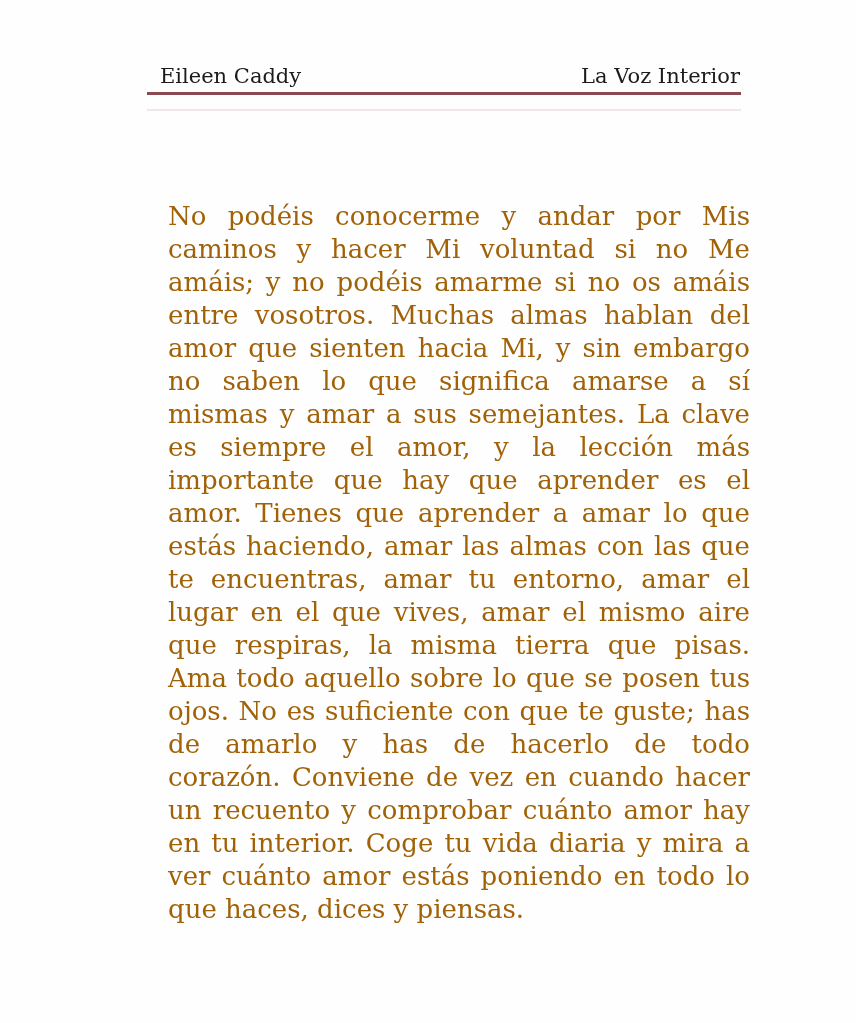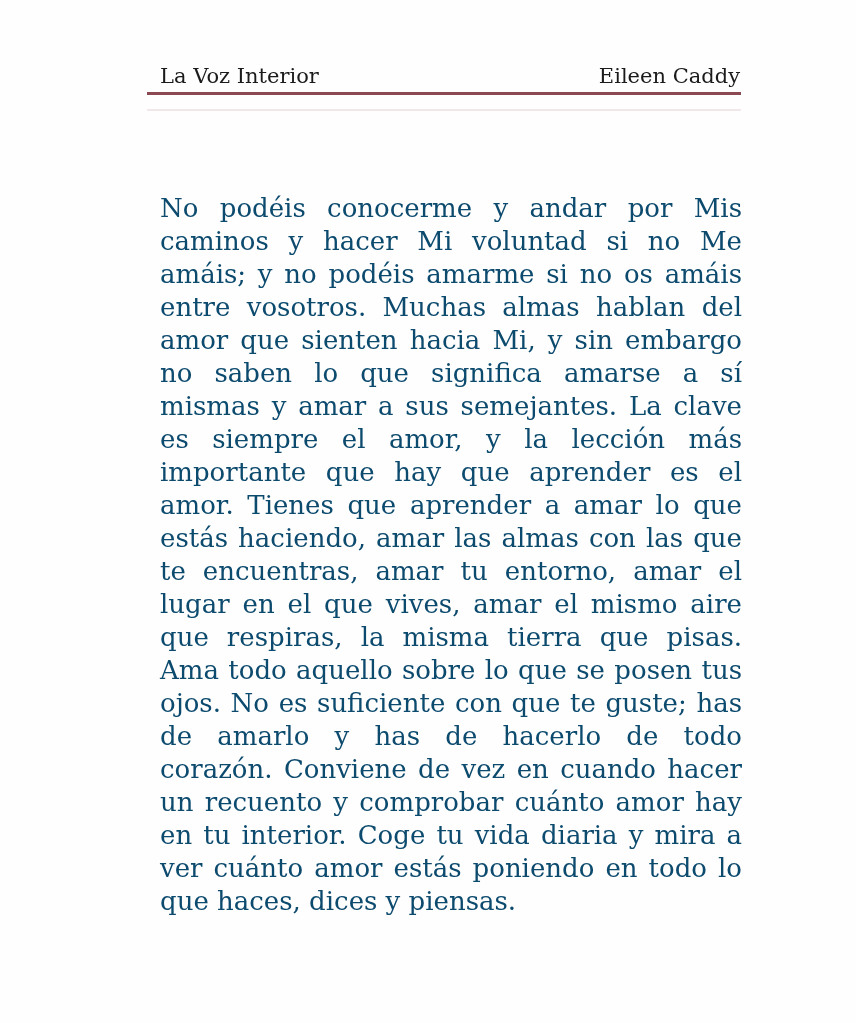--- a/index.html
+++ b/index.html
@@ -55,36 +55,36 @@
     margin: 0;
     font-size: 27px;
     font-weight: normal;
     color: #161616;
   }
   .body-paragraph {
     position: absolute;
     left: 160px;
     top: 192px;
     width: 582px;
-    margin: 0;
+    margin: 8px;
     font-size: 26px;
     line-height: 33px;
     text-align: justify;
-    color: #0c4a6e;
+    color: #a16207;
     hyphens: none;
   }
 </style>
 </head>
 <body>
 
 <div class="page">
 
   <header class="running-header">
+    <span>Eileen Caddy</span>
     <span>La Voz Interior</span>
-    <span>Eileen Caddy</span>
   </header>
 
   <div class="header-rule"></div>
   <div class="header-rule-shadow"></div>
 
 
   <p class="body-paragraph">No podéis conocerme y andar por Mis caminos y hacer Mi voluntad si no Me amáis; y no podéis amarme si no os amáis entre vosotros. Muchas almas hablan del amor que sienten hacia Mi, y sin embargo no saben lo que significa amarse a sí mismas y amar a sus semejantes. La clave es siempre el amor, y la lección más importante que hay que aprender es el amor. Tienes que aprender a amar lo que estás haciendo, amar las almas con las que te encuentras, amar tu entorno, amar el lugar en el que vives, amar el mismo aire que respiras, la misma tierra que pisas. Ama todo aquello sobre lo que se posen tus ojos. No es suficiente con que te guste; has de amarlo y has de hacerlo de todo corazón. Conviene de vez en cuando hacer un recuento y comprobar cuánto amor hay en tu interior. Coge tu vida diaria y mira a ver cuánto amor estás poniendo en todo lo que haces, dices y piensas.</p>
 
 </div>
 

